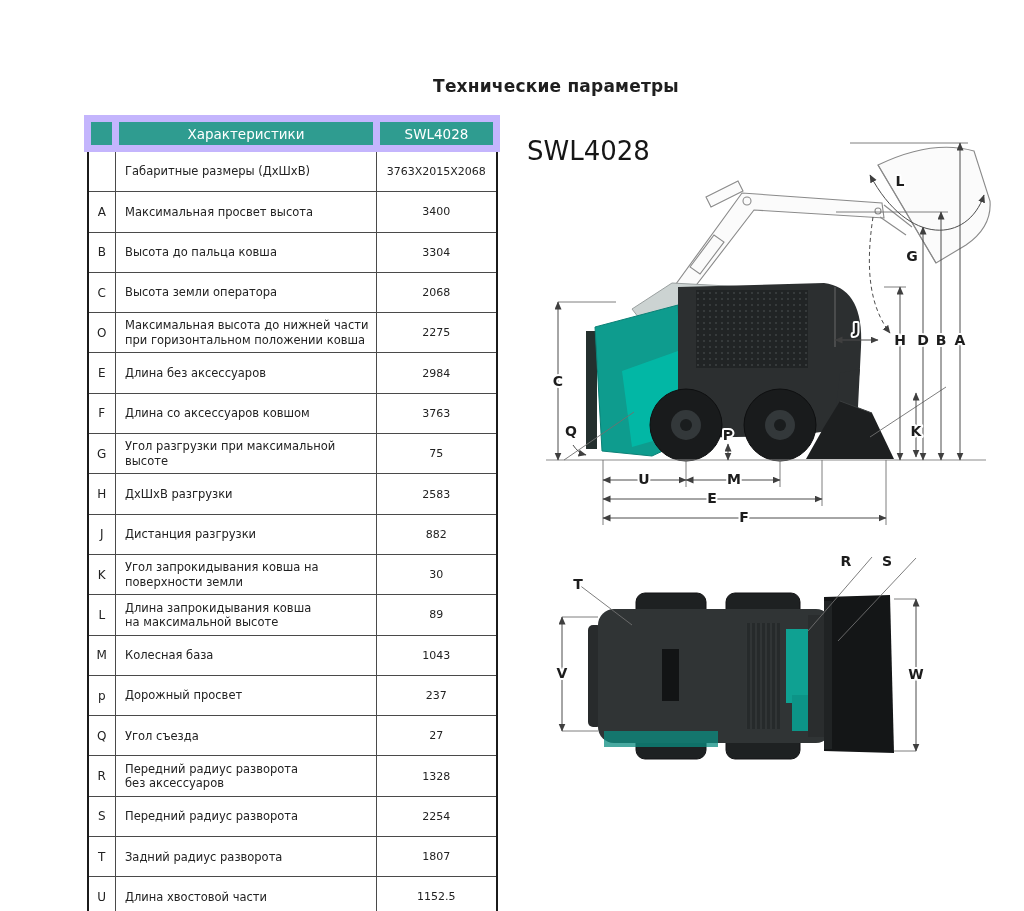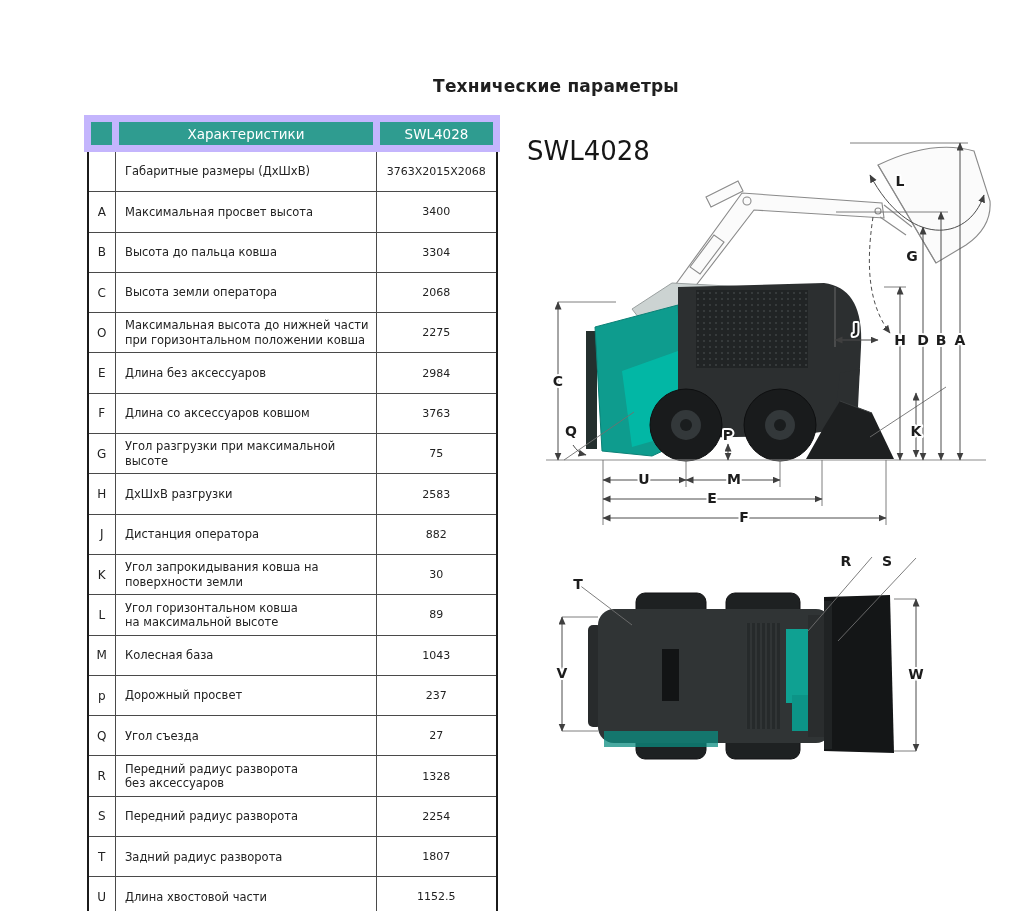--- a/index.html
+++ b/index.html
@@ -106,34 +106,34 @@
     </tr>
 
     <tr>
       <td class="c-letter">H</td>
       <td class="c-name">ДхШхВ разгрузки</td>
       <td class="c-value">2583</td>
     </tr>
 
     <tr>
       <td class="c-letter">J</td>
-      <td class="c-name">Дистанция оператора</td>
+      <td class="c-name">Дистанция разгрузки</td>
       <td class="c-value">882</td>
     </tr>
 
     <tr>
       <td class="c-letter">K</td>
       <td class="c-name">Угол запрокидывания ковша на
 поверхности земли</td>
       <td class="c-value">30</td>
     </tr>
 
     <tr>
       <td class="c-letter">L</td>
-      <td class="c-name">Угол горизонтальном ковша
+      <td class="c-name">Длина запрокидывания ковша
 на максимальной высоте</td>
       <td class="c-value">89</td>
     </tr>
 
     <tr>
       <td class="c-letter">M</td>
       <td class="c-name">Колесная база</td>
       <td class="c-value">1043</td>
     </tr>
 

